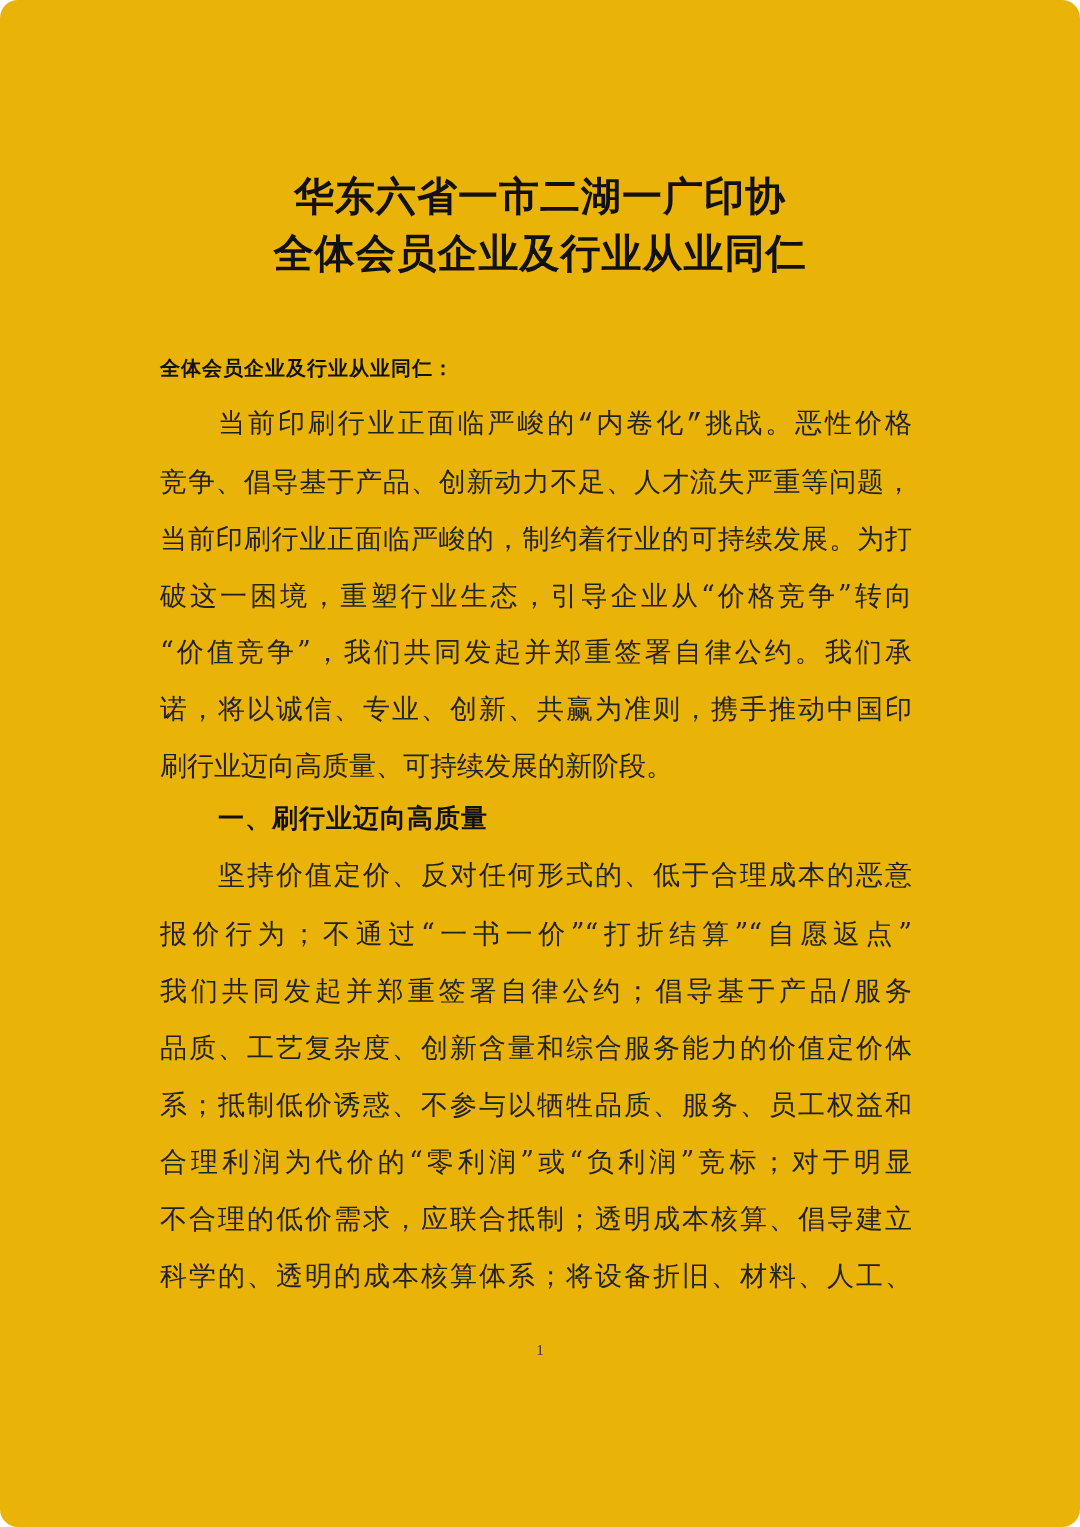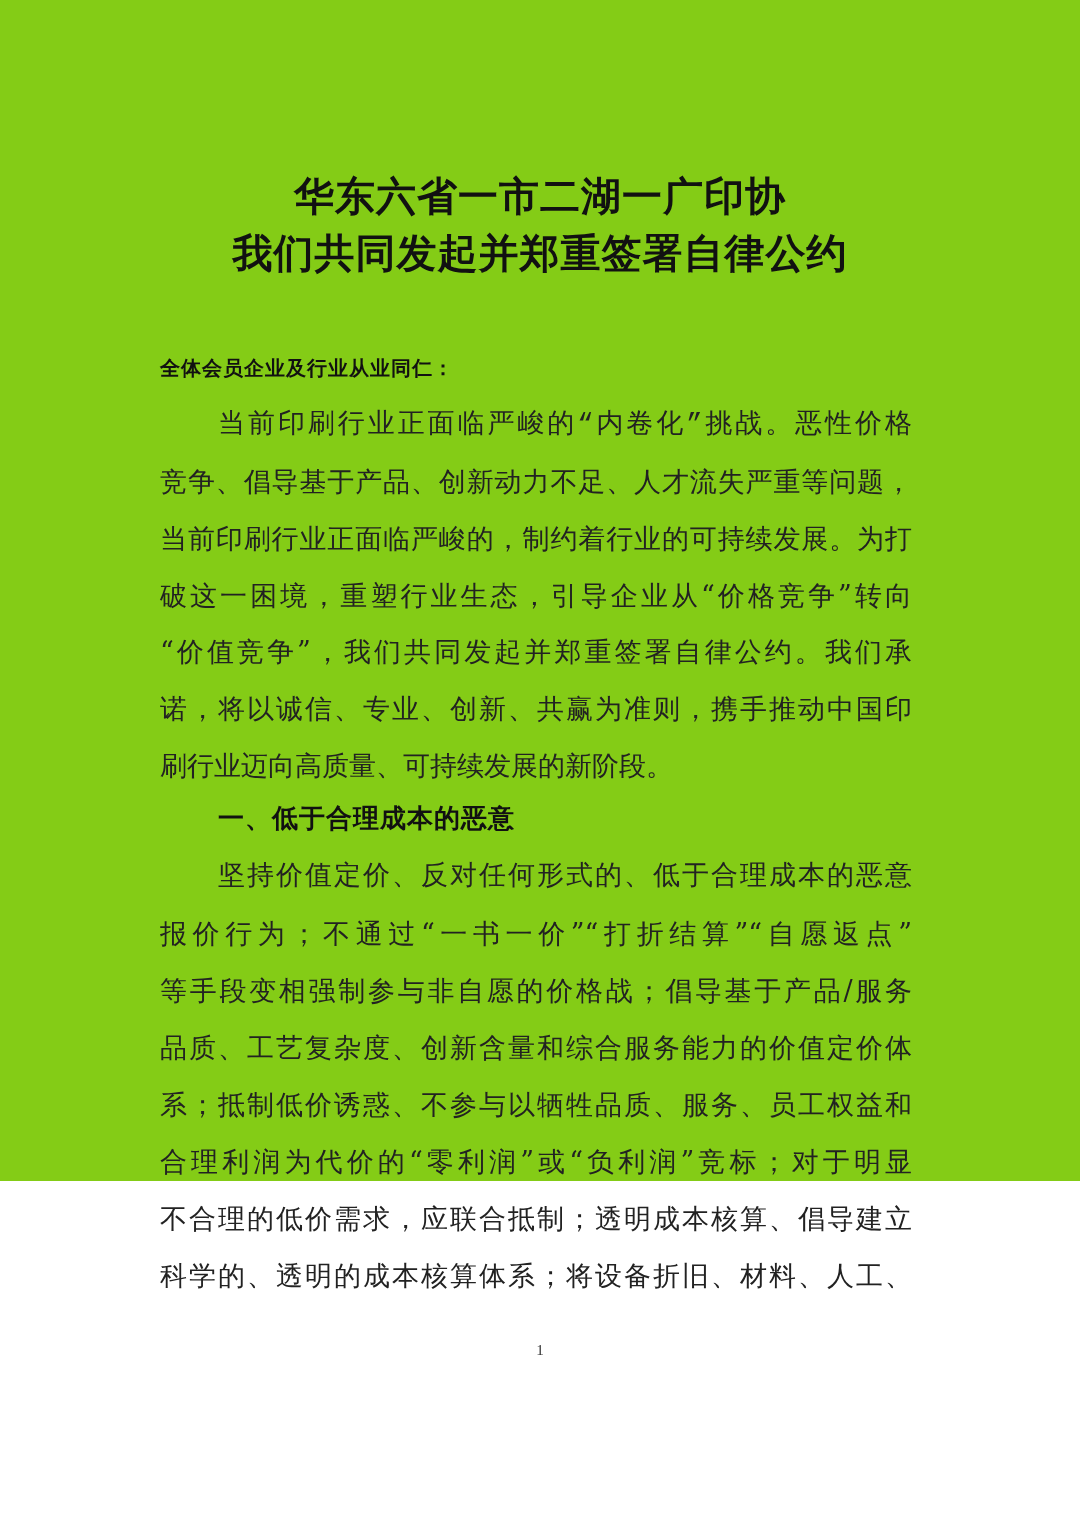--- a/index.html
+++ b/index.html
@@ -12,22 +12,23 @@
       height: 1527px;
       position: relative;
       overflow: hidden;
       color: #1a1a1a;
       font-family: "DejaVu Serif", "Liberation Serif", serif;
     }
     .page {
       position: absolute;
       left: 0; top: 0;
       width: 1080px;
-      height: 1181px;
-      background: #84cc16;
+      height: 1527px;
+      background: #eab308;
+      border-radius: 18px;
     }
     .title {
       position: absolute;
       left: 0;
       width: 1080px;
       text-align: center;
       font-family: "DejaVu Sans", "Liberation Sans", sans-serif;
       font-weight: bold;
       font-size: 40px;
       line-height: 50px;
@@ -81,40 +82,40 @@
       font-size: 15px;
       color: #333;
     }
   </style>
 </head>
 <body>
 
 <div class="page">
 
   <div class="title l1">华东六省一市二湖一广印协</div>
-  <div class="title l2">我们共同发起并郑重签署自律公约</div>
+  <div class="title l2">全体会员企业及行业从业同仁</div>
 
   <div class="salutation">全体会员企业及行业从业同仁：</div>
 
   <div>
     <div class="line indent" style="top:407px">当前印刷行业正面临严峻的“内卷化”挑战。恶性价格</div>
     <div class="line" style="top:464px">竞争、倡导基于产品、创新动力不足、人才流失严重等问题，</div>
     <div class="line" style="top:521px">当前印刷行业正面临严峻的，制约着行业的可持续发展。为打</div>
     <div class="line" style="top:578px">破这一困境，重塑行业生态，引导企业从“价格竞争”转向</div>
     <div class="line" style="top:634px">“价值竞争”，我们共同发起并郑重签署自律公约。我们承</div>
     <div class="line" style="top:691px">诺，将以诚信、专业、创新、共赢为准则，携手推动中国印</div>
     <div class="line last" style="top:748px">刷行业迈向高质量、可持续发展的新阶段。</div>
   </div>
 
-  <div class="heading">一、低于合理成本的恶意</div>
+  <div class="heading">一、刷行业迈向高质量</div>
 
   <div>
     <div class="line indent" style="top:859px">坚持价值定价、反对任何形式的、低于合理成本的恶意</div>
     <div class="line" style="top:916px">报价行为；不通过“一书一价”“打折结算”“自愿返点”</div>
-    <div class="line" style="top:973px">等手段变相强制参与非自愿的价格战；倡导基于产品/服务</div>
+    <div class="line" style="top:973px">我们共同发起并郑重签署自律公约；倡导基于产品/服务</div>
     <div class="line" style="top:1030px">品质、工艺复杂度、创新含量和综合服务能力的价值定价体</div>
     <div class="line" style="top:1087px">系；抵制低价诱惑、不参与以牺牲品质、服务、员工权益和</div>
     <div class="line" style="top:1144px">合理利润为代价的“零利润”或“负利润”竞标；对于明显</div>
     <div class="line" style="top:1201px">不合理的低价需求，应联合抵制；透明成本核算、倡导建立</div>
     <div class="line" style="top:1258px">科学的、透明的成本核算体系；将设备折旧、材料、人工、</div>
   </div>
 
   <div class="page-number">1</div>
 
 </div>

